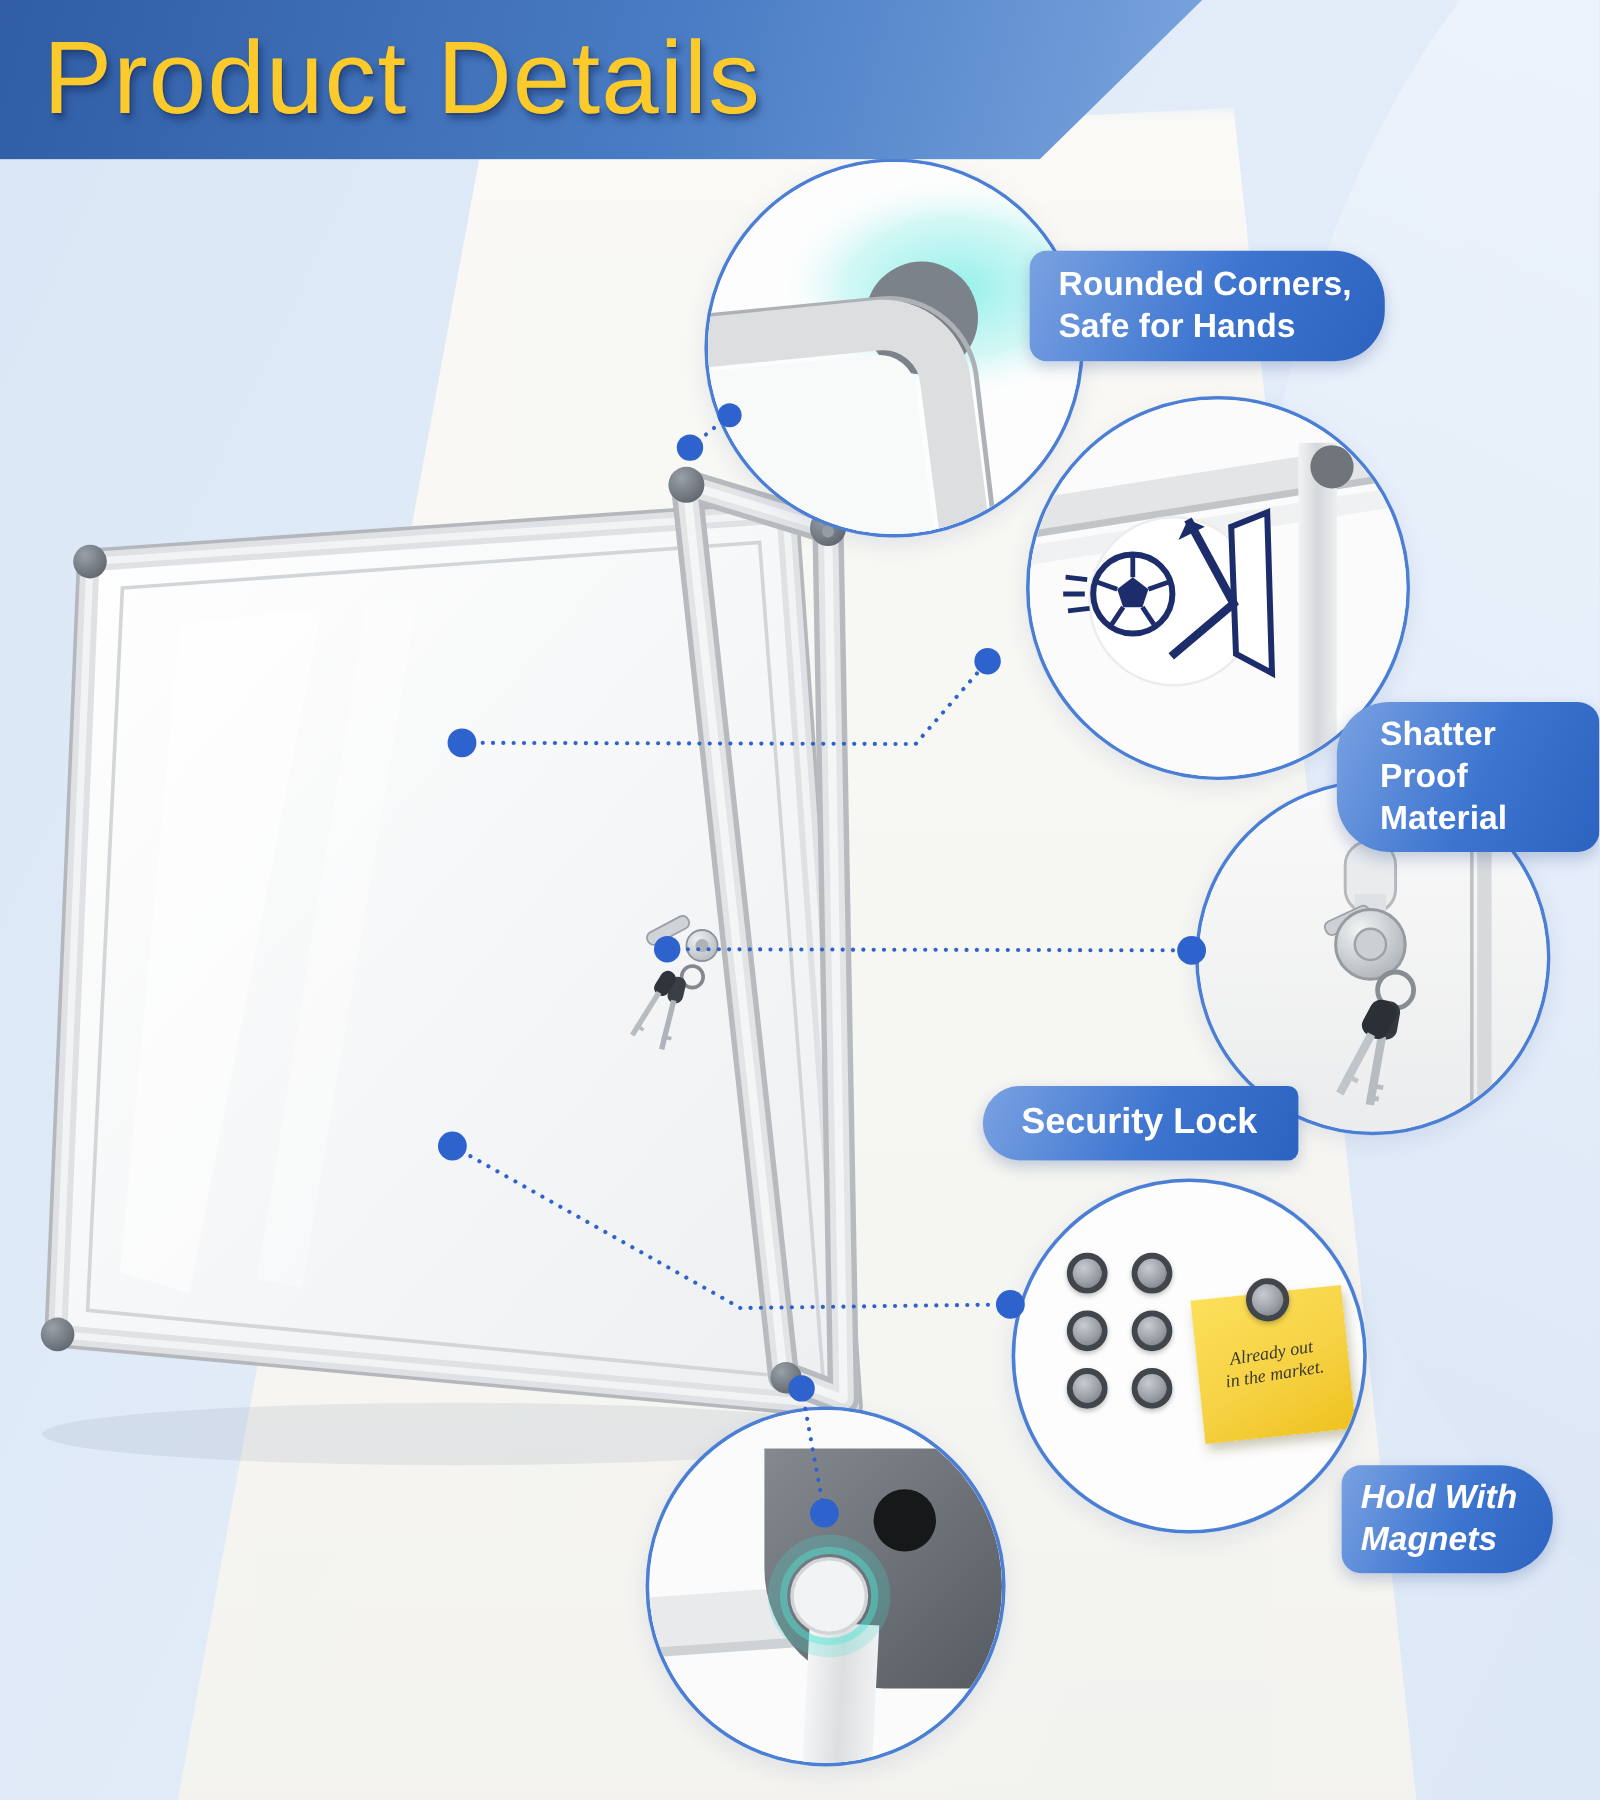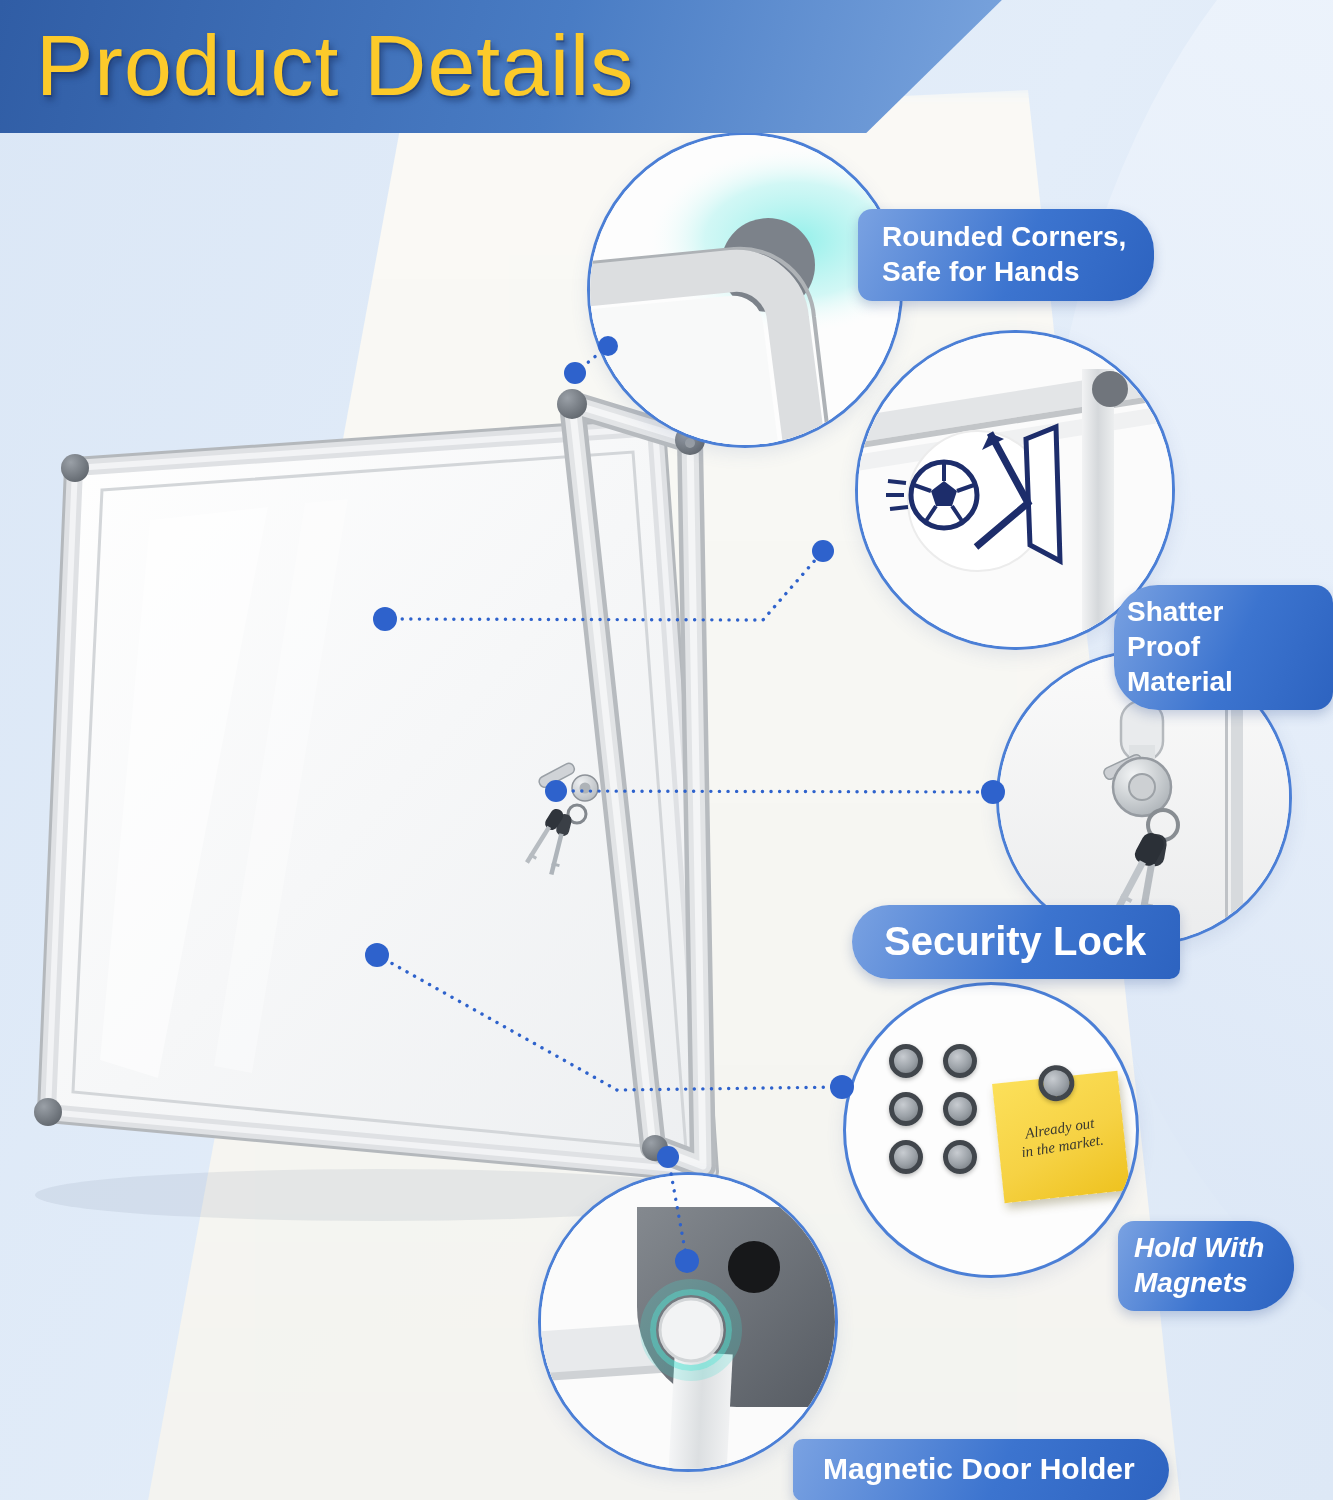--- a/index.html
+++ b/index.html
@@ -46,22 +46,22 @@
   #c4{left:843px;top:982px;width:296px;height:296px;}
   #c5{left:538px;top:1172px;width:300px;height:300px;}
   .label{
     position:absolute;z-index:5;color:#fff;font-weight:bold;
     background:linear-gradient(115deg,#7aa2e2 0%,#3c74cf 55%,#2d63c0 100%);
     white-space:pre-line;line-height:1.25;
     box-shadow:0 5px 12px rgba(40,70,140,.25);
     margin-top:33px;
   }
   #l1{left:858px;top:176px;font-size:28px;padding:10px 28px 12px 24px;border-radius:14px 42px 42px 14px;}
-  #l2{left:1114px;top:552px;font-size:28px;padding:9px 26px 11px 13px;border-radius:44px 18px 18px 44px;}
-  #l3{left:852px;top:872px;font-size:40px;padding:11px 34px 13px 32px;border-radius:44px 12px 12px 44px;}
+  #l2{left:1114px;top:552px;font-size:28px;padding:9px 26px 11px 36px;border-radius:44px 18px 18px 44px;}
+  #l3{left:819px;top:872px;font-size:30px;padding:11px 34px 13px 32px;border-radius:44px 12px 12px 44px;}
   #l4{left:1118px;top:1188px;font-size:28px;padding:9px 30px 11px 16px;border-radius:16px 44px 44px 16px;font-style:italic;}
   #l5{left:793px;top:1406px;font-size:30px;padding:11px 34px 13px 30px;border-radius:14px 44px 44px 14px;}
   .magnet{
     position:absolute;border-radius:50%;
     background:radial-gradient(circle at 38% 32%,#c8ccd1 0%,#9aa0a6 55%,#6d7379 100%);
     border:5px solid #41464c;box-shadow:0 2px 4px rgba(0,0,0,.25);
   }
   .note{
     position:absolute;left:152px;top:92px;width:126px;height:120px;
     background:linear-gradient(155deg,#fce05a 0%,#f6d244 55%,#eec21f 100%);
@@ -296,19 +296,18 @@
     </g>
   </svg>
 
   <div class="label" id="l1">Rounded Corners,
 Safe for Hands</div>
   <div class="label" id="l2">Shatter
 Proof Material</div>
   <div class="label" id="l3">Security Lock</div>
   <div class="label" id="l4">Hold With
 Magnets</div>
-  <div class="label" id="l5">Magnetic Door Holder</div>
 
   <div class="header">
     <div class="title">Product Details</div>
   </div>
 
 </div>
 
 </body></html>

